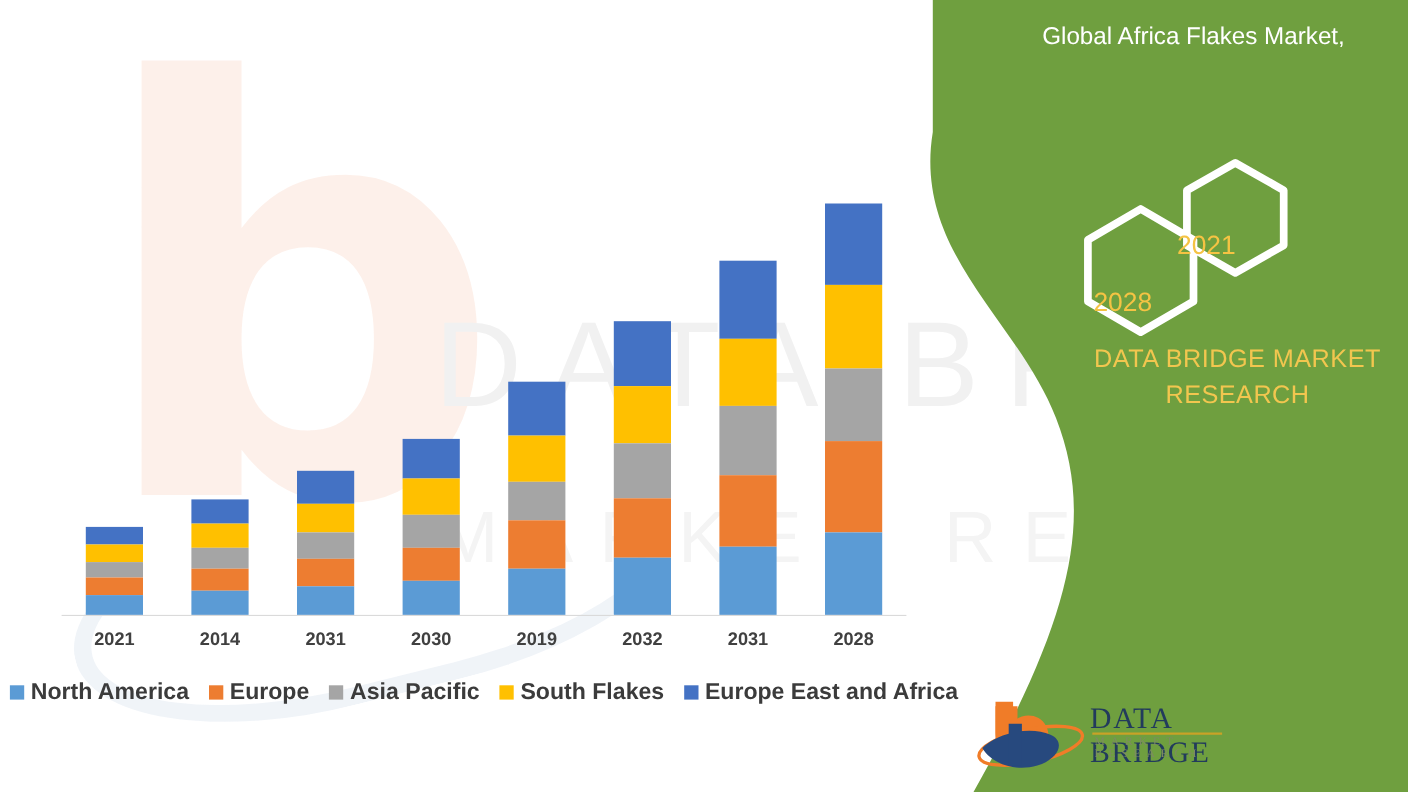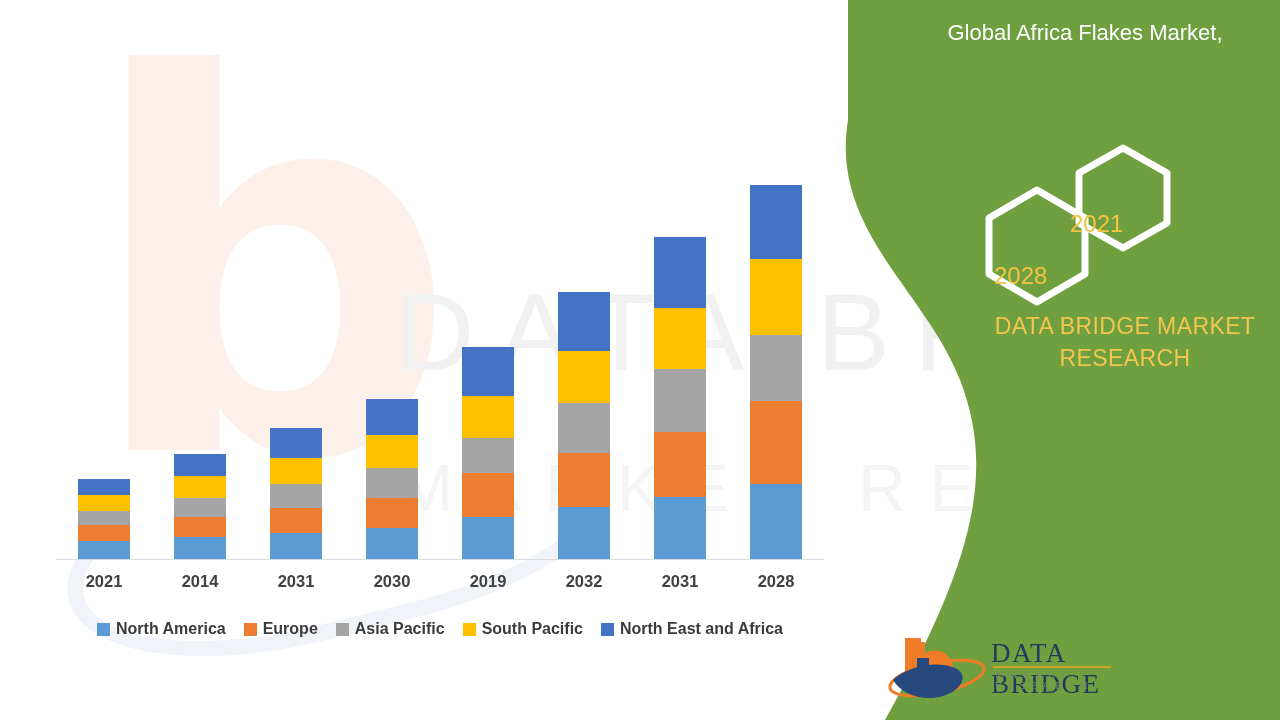--- a/index.html
+++ b/index.html
@@ -60,21 +60,21 @@
 
   .xaxis{position:absolute;left:56px;top:572px;width:768px;height:28px;display:flex;}
   .xtick{flex:1 1 0;text-align:center;font-size:16.5px;color:#404040;font-weight:700;}
 
   .legend{
     position:absolute;left:56px;top:615px;width:768px;height:28px;
     display:flex;align-items:center;justify-content:center;gap:18px;
   }
   .lg{display:flex;align-items:center;gap:6px;}
   .lg-sw{width:13px;height:13px;display:inline-block;}
-  .lg-tx{font-size:16px;color:#3b3b3b;font-weight:700;white-space:nowrap;}
+  .lg-tx{font-size:21px;color:#3b3b3b;font-weight:700;white-space:nowrap;}
 
   
   .green{position:absolute;left:0;top:0;width:1280px;height:720px;pointer-events:none;}
   .green svg{display:block;}
   .gp-title{
     position:absolute;left:905px;top:18px;width:360px;text-align:center;
     color:#ffffff;font-size:22px;line-height:30px;
   }
   .hexwrap{position:absolute;left:975px;top:140px;width:230px;height:170px;}
   .hexlabel{
@@ -213,25 +213,25 @@
       <div class="lg">
         <span class="lg-sw" style="background: rgb(237, 125, 49);"></span>
         <span class="lg-tx">Europe</span>
       </div>
       <div class="lg">
         <span class="lg-sw" style="background: rgb(165, 165, 165);"></span>
         <span class="lg-tx">Asia Pacific</span>
       </div>
       <div class="lg">
         <span class="lg-sw" style="background: rgb(255, 192, 0);"></span>
-        <span class="lg-tx">South Pacific</span>
+        <span class="lg-tx">South Flakes</span>
       </div>
       <div class="lg">
         <span class="lg-sw" style="background: rgb(68, 114, 196);"></span>
-        <span class="lg-tx">North East and Africa</span>
+        <span class="lg-tx">Europe East and Africa</span>
       </div>
     </div>
 
   <div class="green">
     <svg width="1280" height="720" viewBox="0 0 1280 720" xmlns="http://www.w3.org/2000/svg">
       <path id="greenPath" d="M 848,0 L 1280,0 L 1280,720 L 885,720 C 975,560 995,470 960,380 C 925,290 830,230 848,120 Z" fill="#6f9f3f"></path>
     </svg>
   </div>
 
   <div class="gp-title">

